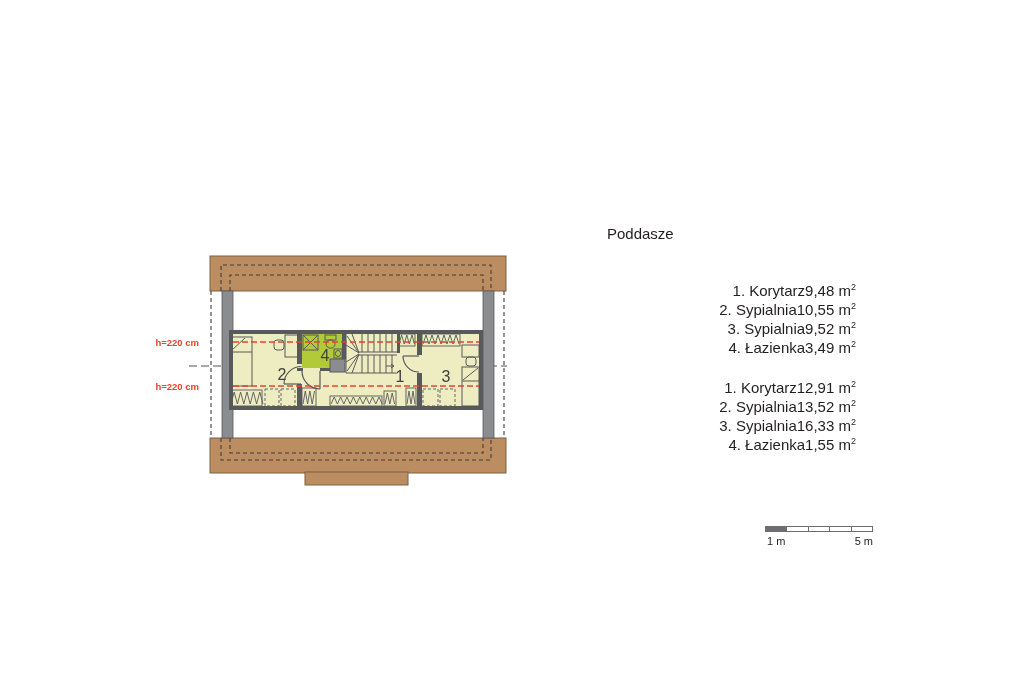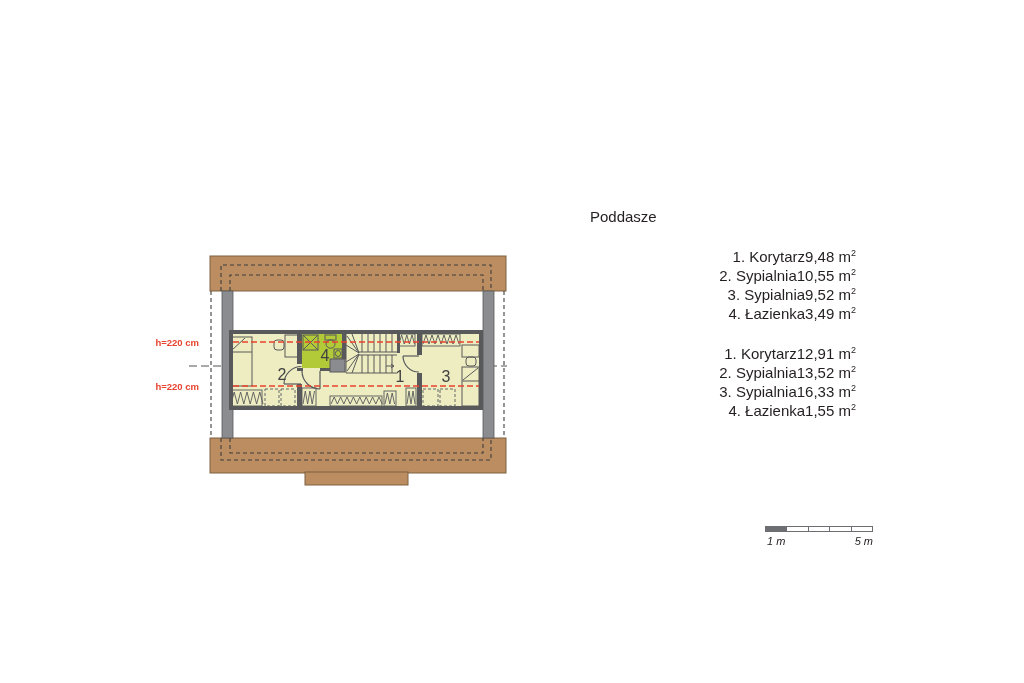--- a/index.html
+++ b/index.html
@@ -1,32 +1,32 @@
 <!DOCTYPE html>
 <html><head>
 <meta charset="utf-8">
 <style>
   html,body{margin:0;padding:0;background:#ffffff;}
   .stage{position:relative;width:1024px;height:683px;background:#ffffff;overflow:hidden;
          font-family:"Liberation Sans","DejaVu Sans",sans-serif;color:#231f20;}
   .plan-svg{position:absolute;left:0;top:0;}
   
   .legend{position:absolute;left:590px;top:207px;width:266px;font-size:15px;line-height:19px;}
-  .legend .sec-title{font-weight:400;margin:0;}
+  .legend .sec-title{font-weight:400;margin:17px;}
   .legend .gap{height:21px;}
   .legend .row{display:flex;justify-content:flex-end;}
   .legend .lbl{white-space:nowrap;}
   .legend .val{white-space:nowrap;text-align:right;}
   .legend sup{font-size:9px;vertical-align:super;line-height:0;}
   
   .scalebar{position:absolute;left:765px;top:526px;width:108px;height:24px;}
   .scalebar .bar{display:flex;height:6px;}
   .scalebar .seg{flex:1;border:1px solid #6d6e71;background:#ffffff;margin-left:-1px;}
   .scalebar .seg.first{background:#6d6e71;margin-left:0;}
-  .scalebar .sb-lbl{position:absolute;top:9px;font-size:11px;line-height:12px;color:#231f20;font-style:italic;}
+  .scalebar .sb-lbl{position:absolute;top:9px;font-size:11px;line-height:12px;color:#231f20;}
   .scalebar .sb-left{left:2px;}
   .scalebar .sb-right{right:0;}
 </style>
 </head>
 <body>
 
 <div class="stage">
 
   <svg class="plan-svg" width="1024" height="683" viewBox="0 0 1024 683">
 

